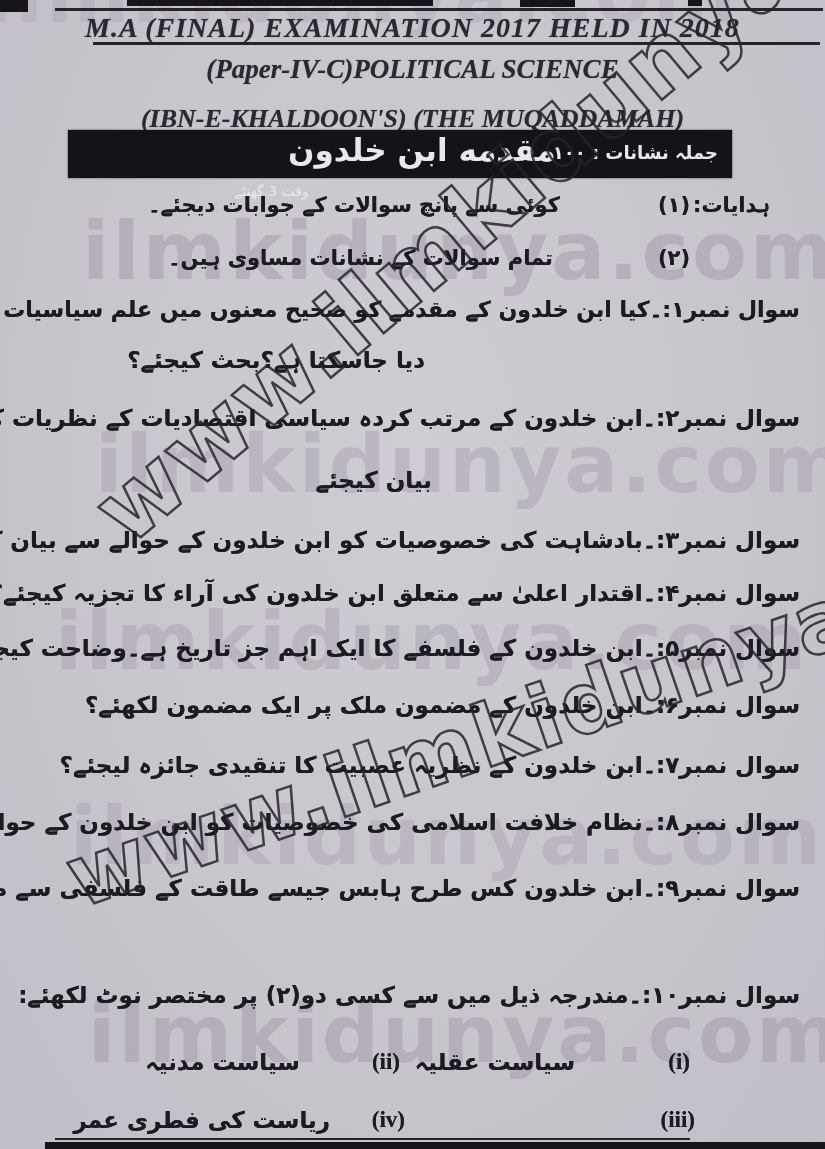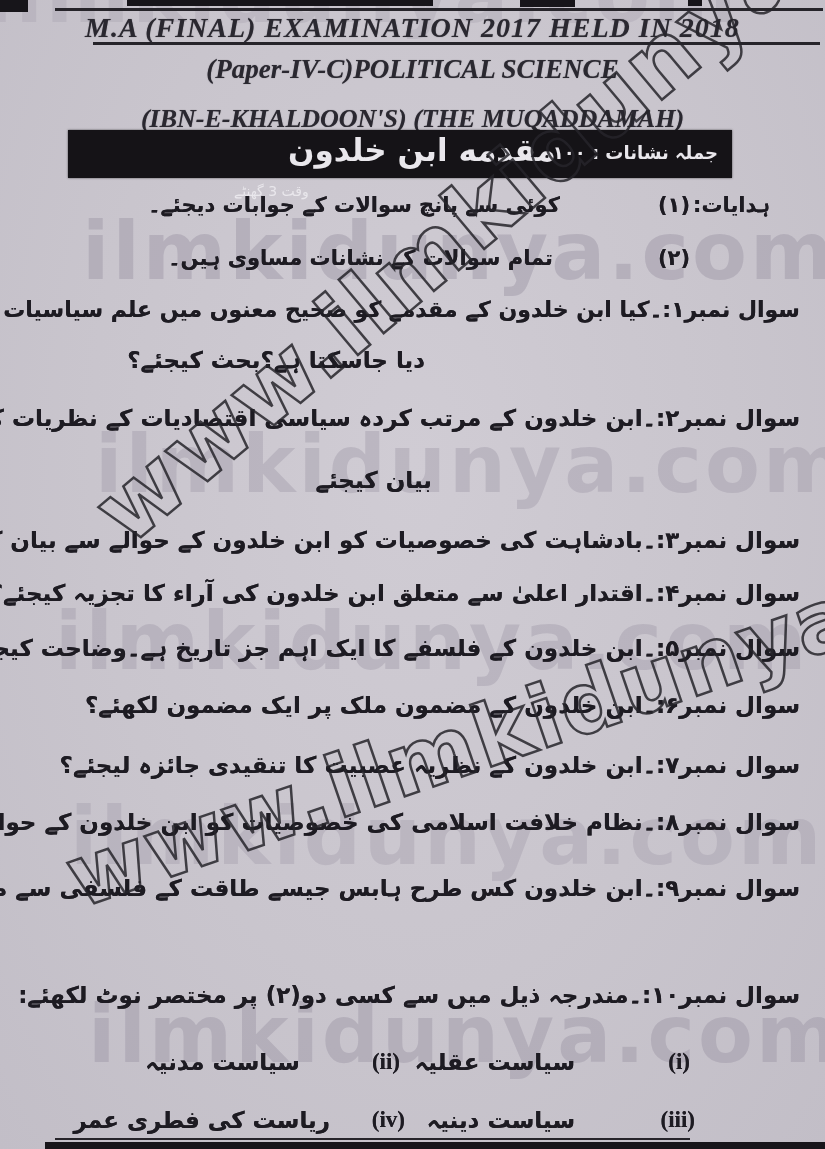--- a/index.html
+++ b/index.html
@@ -113,21 +113,20 @@
   <div class="u" style="right:25px;top:873px;">سوال نمبر۹:۔ابن خلدون کس طرح ہابس جیسے طاقت کے فلسفی سے مختلف</div>
 
   <div class="u" style="right:25px;top:980px;">سوال نمبر۱۰:۔مندرجہ ذیل میں سے کسی دو(۲) پر مختصر نوٹ لکھئے:</div>
 
   <div class="u" style="right:135px;top:1047px;direction:ltr;font-family:'Liberation Serif',serif;">(i)</div>
   <div class="u" style="right:250px;top:1047px;">سیاست عقلیہ</div>
   <div class="u" style="right:425px;top:1047px;direction:ltr;font-family:'Liberation Serif',serif;">(ii)</div>
   <div class="u" style="right:525px;top:1047px;">سیاست مدنیہ</div>
 
   <div class="u" style="right:130px;top:1105px;direction:ltr;font-family:'Liberation Serif',serif;">(iii)</div>
-  <div class="u" style="right:250px;top:1105px;">سیاست دینیہ</div>
   <div class="u" style="right:420px;top:1105px;direction:ltr;font-family:'Liberation Serif',serif;">(iv)</div>
   <div class="u" style="right:495px;top:1105px;">ریاست کی فطری عمر</div>
 
   <div class="rule" style="left:55px;top:1138px;width:635px;height:2px;"></div>
   <div class="frag" style="left:45px;top:1142px;width:780px;height:7px;"></div>
 
   <div class="wm-diag d1">www.ilmkidunya.com</div>
   <div class="wm-diag d2">www.ilmkidunya.com</div>
 
 </div>

